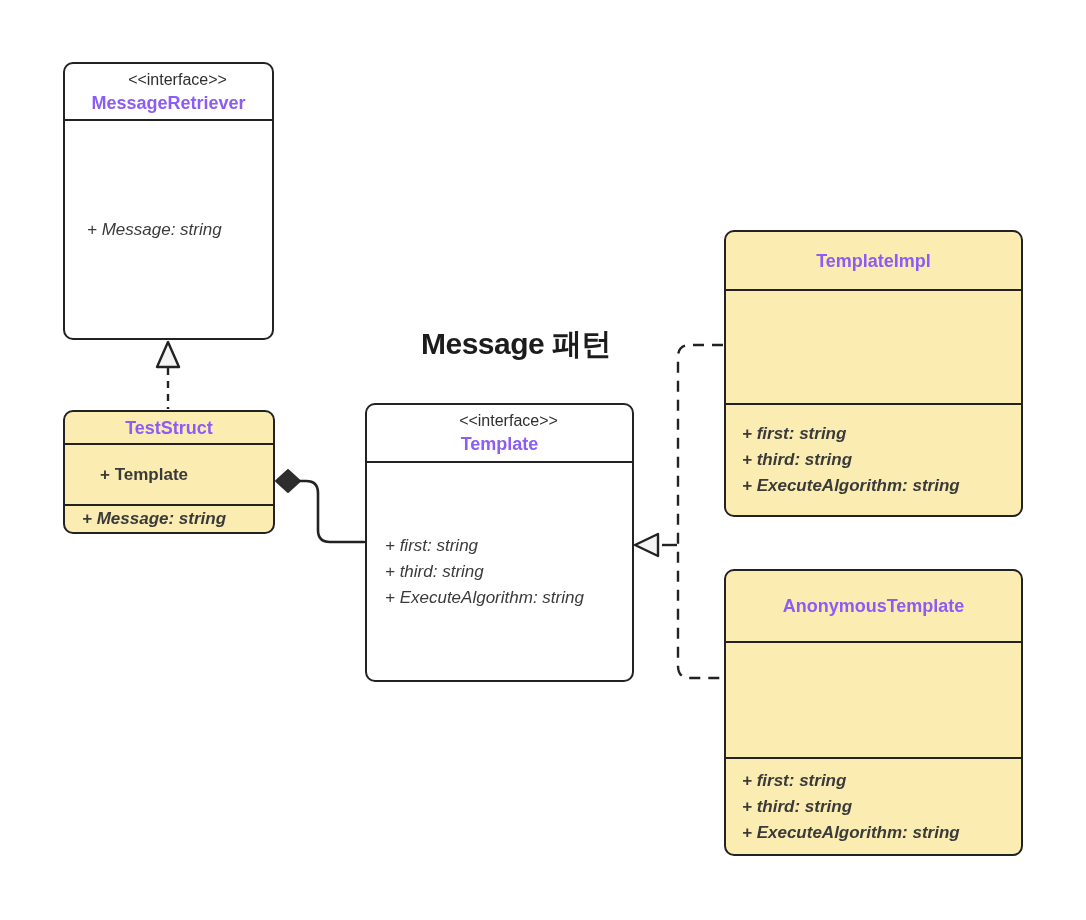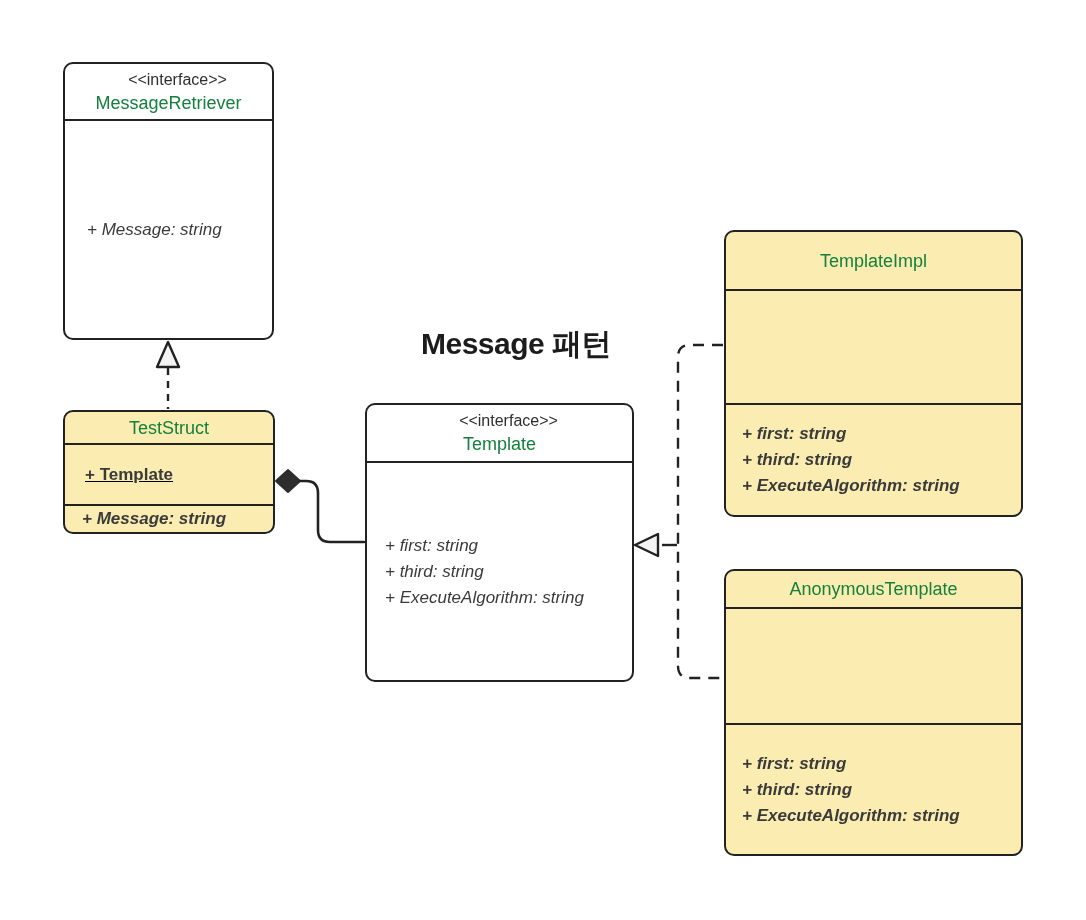--- a/index.html
+++ b/index.html
@@ -53,22 +53,22 @@
   .sec + .sec { border-top: 2.5px solid #222222; }
   .hdr { align-items: center; text-align: center; }
   .stereo {
     font-size: 16px;
     color: #2e2e2e;
     line-height: 22px;
     margin-left: 18px;
   }
   .cname {
     font-size: 18px;
-    font-weight: normal;
-    color: #15803d;
+    font-weight: bold;
+    color: #8b5cf6;
     line-height: 24px;
   }
   .attr {
     font-size: 17px;
     color: #3a3a3a;
     line-height: 26px;
     white-space: nowrap;
   }
   .attr.b { font-weight: bold; }
   .grow { flex: 1 1 auto; font-style: italic; }
@@ -106,21 +106,21 @@
     </div>
     <div class="sec grow" style="padding-left:22px;">
       <div class="attr">+ Message: string</div>
     </div>
   </div>
 
   <div class="uml-class yellow" style="left:63px; top:410px; width:212px; height:124px;">
     <div class="sec hdr" style="height:36px;">
       <div class="cname">TestStruct</div>
     </div>
-    <div class="sec" style="height:69px; padding-left:20px;text-decoration:underline;">
+    <div class="sec" style="height:69px; padding-left:35px;">
       <div class="attr b">+ Template</div>
     </div>
     <div class="sec grow" style="padding-left:17px;">
       <div class="attr b">+ Message: string</div>
     </div>
   </div>
 
   <div class="uml-class" style="left:365px; top:403px; width:269px; height:279px;">
     <div class="sec hdr" style="height:56px;">
       <div class="stereo">&lt;&lt;interface&gt;&gt;</div>
@@ -139,21 +139,21 @@
     </div>
     <div class="sec" style="height:114px;"></div>
     <div class="sec grow" style="padding-left:16px;">
       <div class="attr b">+ first: string</div>
       <div class="attr b">+ third: string</div>
       <div class="attr b">+ ExecuteAlgorithm: string</div>
     </div>
   </div>
 
   <div class="uml-class yellow" style="left:724px; top:569px; width:299px; height:287px;">
-    <div class="sec hdr" style="height:36px;">
+    <div class="sec hdr" style="height:70px;">
       <div class="cname">AnonymousTemplate</div>
     </div>
     <div class="sec" style="height:116px;"></div>
     <div class="sec grow" style="padding-left:16px;">
       <div class="attr b">+ first: string</div>
       <div class="attr b">+ third: string</div>
       <div class="attr b">+ ExecuteAlgorithm: string</div>
     </div>
   </div>
 

